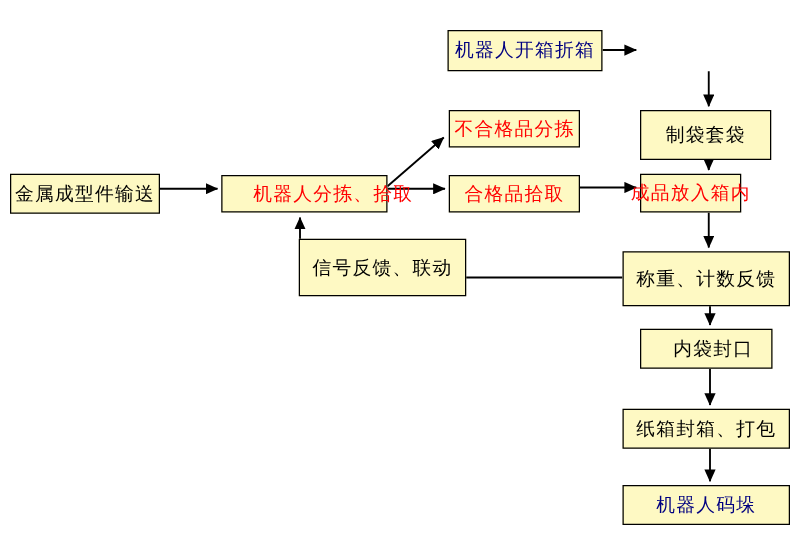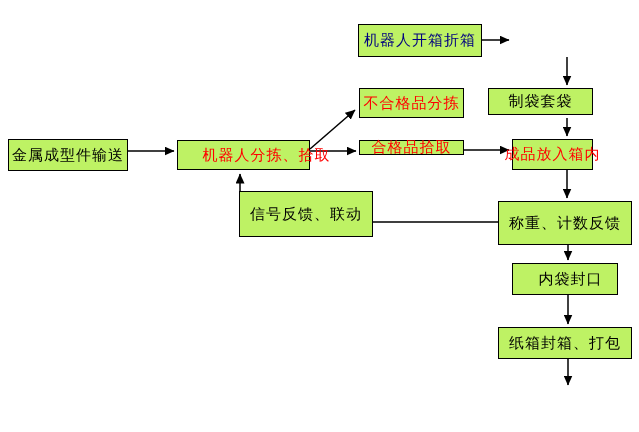--- a/index.html
+++ b/index.html
@@ -19,21 +19,21 @@
     position: absolute;
     left: 0;
     top: 0;
     width: 639px;
     height: 432px;
   }
   .node {
     position: absolute;
     box-sizing: border-box;
     border: 1px solid #000000;
-    background: #bef264;
+    background: #fef9c3;
     display: flex;
     align-items: center;
     justify-content: center;
     font-size: 15px;
     letter-spacing: 1px;
     white-space: nowrap;
     color: #000000;
   }
   .ink-red  { color: #ff0000; }
   .ink-blue { color: #000080; }
@@ -75,30 +75,31 @@
     <line x1="568" y1="357" x2="568" y2="385" stroke="#000" stroke-width="1.5" marker-end="url(#arr)"></line>
   </svg>
 
   <div class="node" style="left:8px; top:139px; width:120px; height:32px;">金属成型件输送</div>
 
   <div class="node ink-red" style="left:177px; top:140px; width:133px; height:30px;padding-left:46px;">机器人分拣、拾取</div>
 
   <div class="node ink-blue" style="left:358px; top:24px; width:124px; height:33px;">机器人开箱折箱</div>
 
 
-  <div class="node" style="left:488px; top:88px; width:105px; height:27px;">制袋套袋</div>
+  <div class="node" style="left:512px; top:88px; width:105px; height:40px;">制袋套袋</div>
 
   <div class="node ink-red" style="left:359px; top:88px; width:105px; height:30px;">不合格品分拣</div>
 
-  <div class="node ink-red" style="left:359px; top:140px; width:105px; height:15px;">合格品拾取</div>
+  <div class="node ink-red" style="left:359px; top:140px; width:105px; height:30px;">合格品拾取</div>
 
   <div class="node ink-red" style="left:512px; top:139px; width:81px; height:31px;">成品放入箱内</div>
 
   <div class="node" style="left:239px; top:191px; width:134px; height:46px;">信号反馈、联动</div>
 
   <div class="node" style="left:498px; top:201px; width:134px; height:44px;">称重、计数反馈</div>
 
   <div class="node" style="left:512px; top:263px; width:106px; height:32px;padding-left:11px;">内袋封口</div>
 
   <div class="node" style="left:498px; top:327px; width:134px; height:32px;">纸箱封箱、打包</div>
 
+  <div class="node ink-blue" style="left:498px; top:388px; width:134px; height:32px;">机器人码垛</div>
 
 </div>
 
 </body></html>

